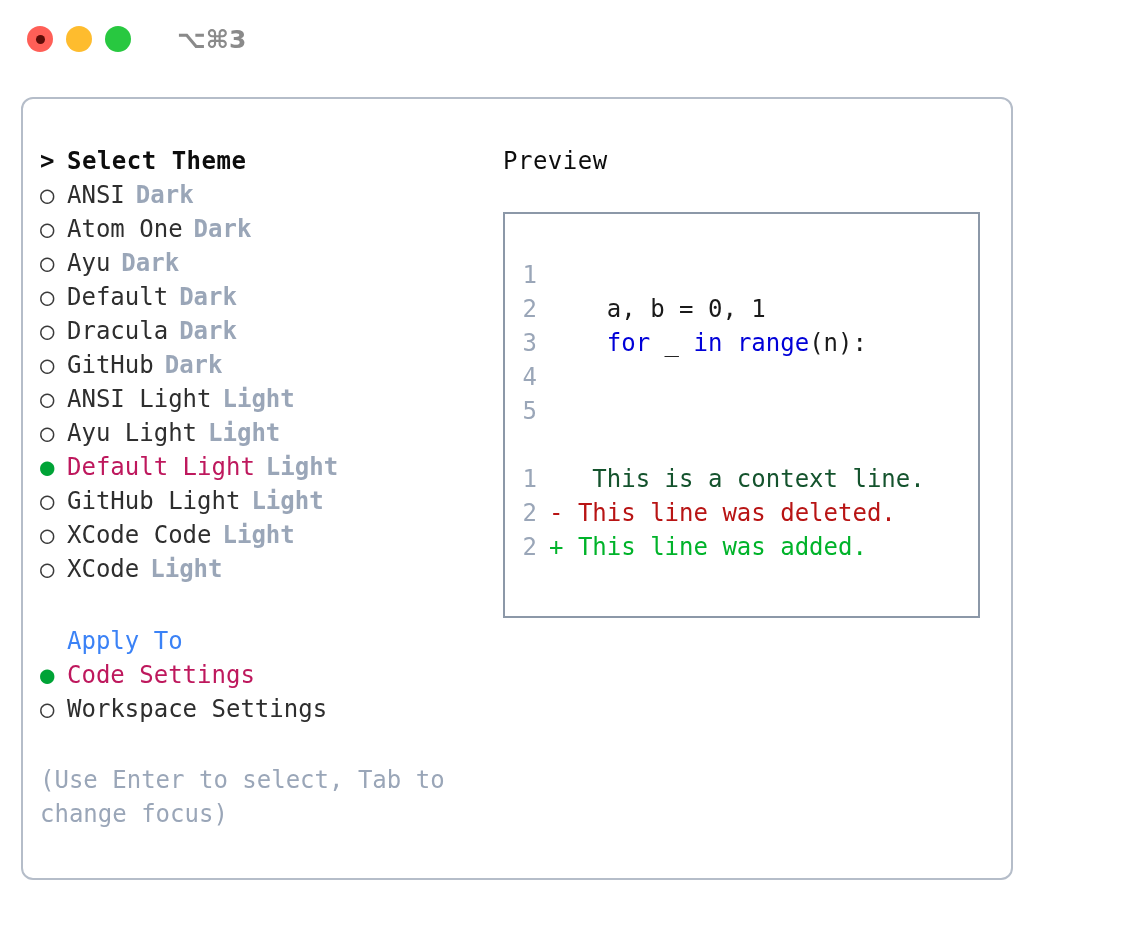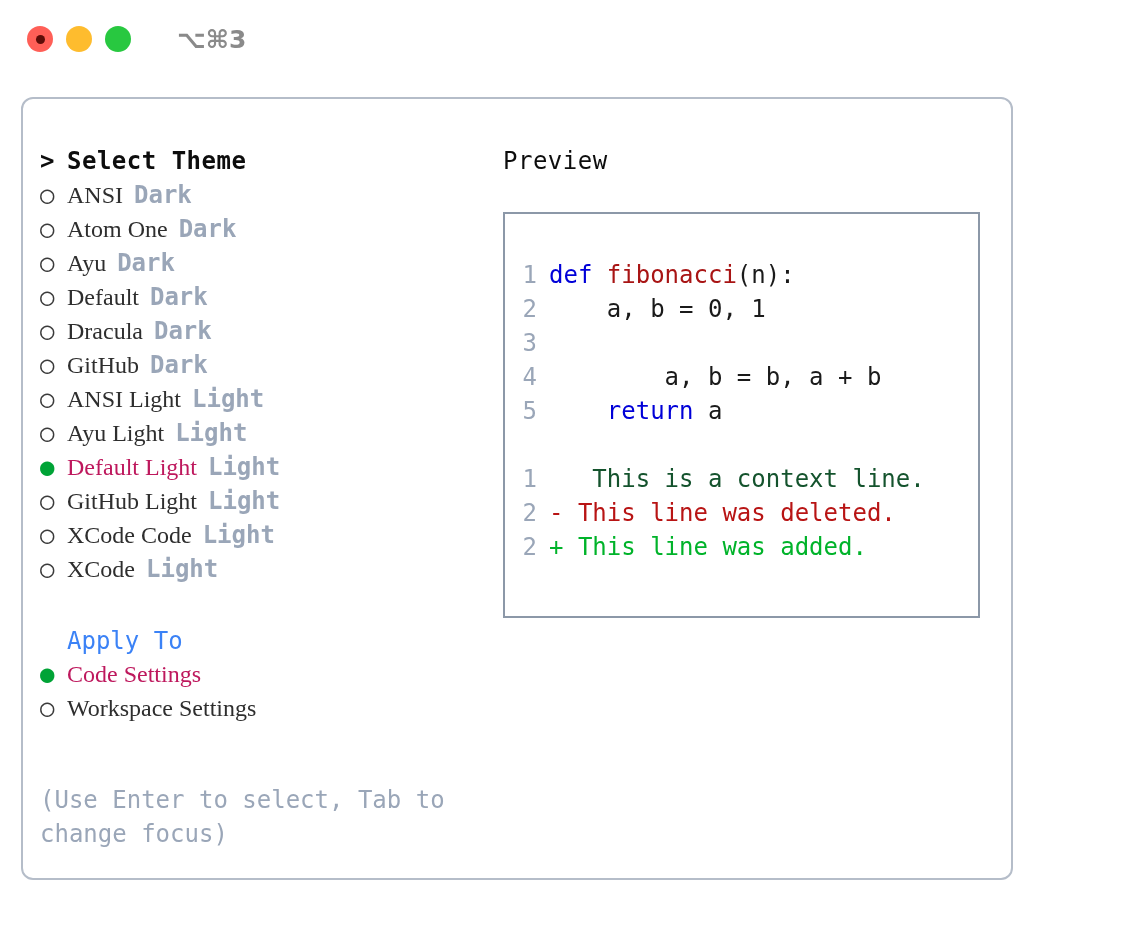--- a/index.html
+++ b/index.html
@@ -111,35 +111,35 @@
   .bullet.sel { color: #00a336; }
   .bullet.blank { color: transparent; }
 
   .head-row {
     font-weight: bold;
     color: #0d0d0d;
     letter-spacing: 0.5px;
   }
   .head-row .bullet { color: #0d0d0d; font-weight: bold; }
 
-  .label { color: #2e2e2e; font-family: Liberation Serif, serif; }
+  .label { color: #2e2e2e; }
   .label.sel { color: #be185d; }
   .tag {
     color: #9aa6b8;
     margin-left: 11px;
     font-weight: bold;
   }
   .spacer-md { height: 38px; }
 
   .subhead {
     color: #3b82f6;
   }
 
   #hint {
-    margin-top: 54px;
+    margin-top: 34px;
     color: #9aa6b8;
     font-size: 24px;
     line-height: 34px;
     width: 410px;
   }
 
   
   #right-col {
     flex: 1;
     padding: 48px 8px 0 10px;
@@ -237,25 +237,25 @@
           </div>
 
         <div id="hint">(Use Enter to select, Tab to change focus)</div>
       </div>
 
       <div id="right-col">
         <div id="preview-title">Preview</div>
 
         <div id="preview-box">
           <div id="code-block">
-              <div class="code-line"><span class="ln">1</span><span class="code-txt"><span class="kw">def </span><span class="fn">fibonacci</span><span>(n):</span></span></div>
+              <div class="code-line"><span class="ln">1</span></div>
               <div class="code-line"><span class="ln">2</span><span class="code-txt"><span>    a, b = 0, 1</span></span></div>
-              <div class="code-line"><span class="ln">3</span></div>
-              <div class="code-line"><span class="ln">4</span><span class="code-txt"><span>        a, b = b, a + b</span></span></div>
-              <div class="code-line"><span class="ln">5</span><span class="code-txt"><span>    </span><span class="kw">return</span><span> a</span></span></div>
+              <div class="code-line"><span class="ln">3</span><span class="code-txt"><span>    </span><span class="kw">for</span><span> _ </span><span class="kw">in</span><span> </span><span class="kw">range</span><span>(n):</span></span></div>
+              <div class="code-line"><span class="ln">4</span></div>
+              <div class="code-line"><span class="ln">5</span></div>
             </div>
           <div class="blank-line"></div>
           <div id="diff-block">
               <div class="code-line"><span class="ln">1</span><span class="diff-ctx"> </span><span class="diff-ctx">  This is a context line.</span></div>
               <div class="code-line"><span class="ln">2</span><span class="diff-del">-</span><span class="diff-del"> This line was deleted.</span></div>
               <div class="code-line"><span class="ln">2</span><span class="diff-add">+</span><span class="diff-add"> This line was added.</span></div>
             </div>
         </div>
       </div>
 

